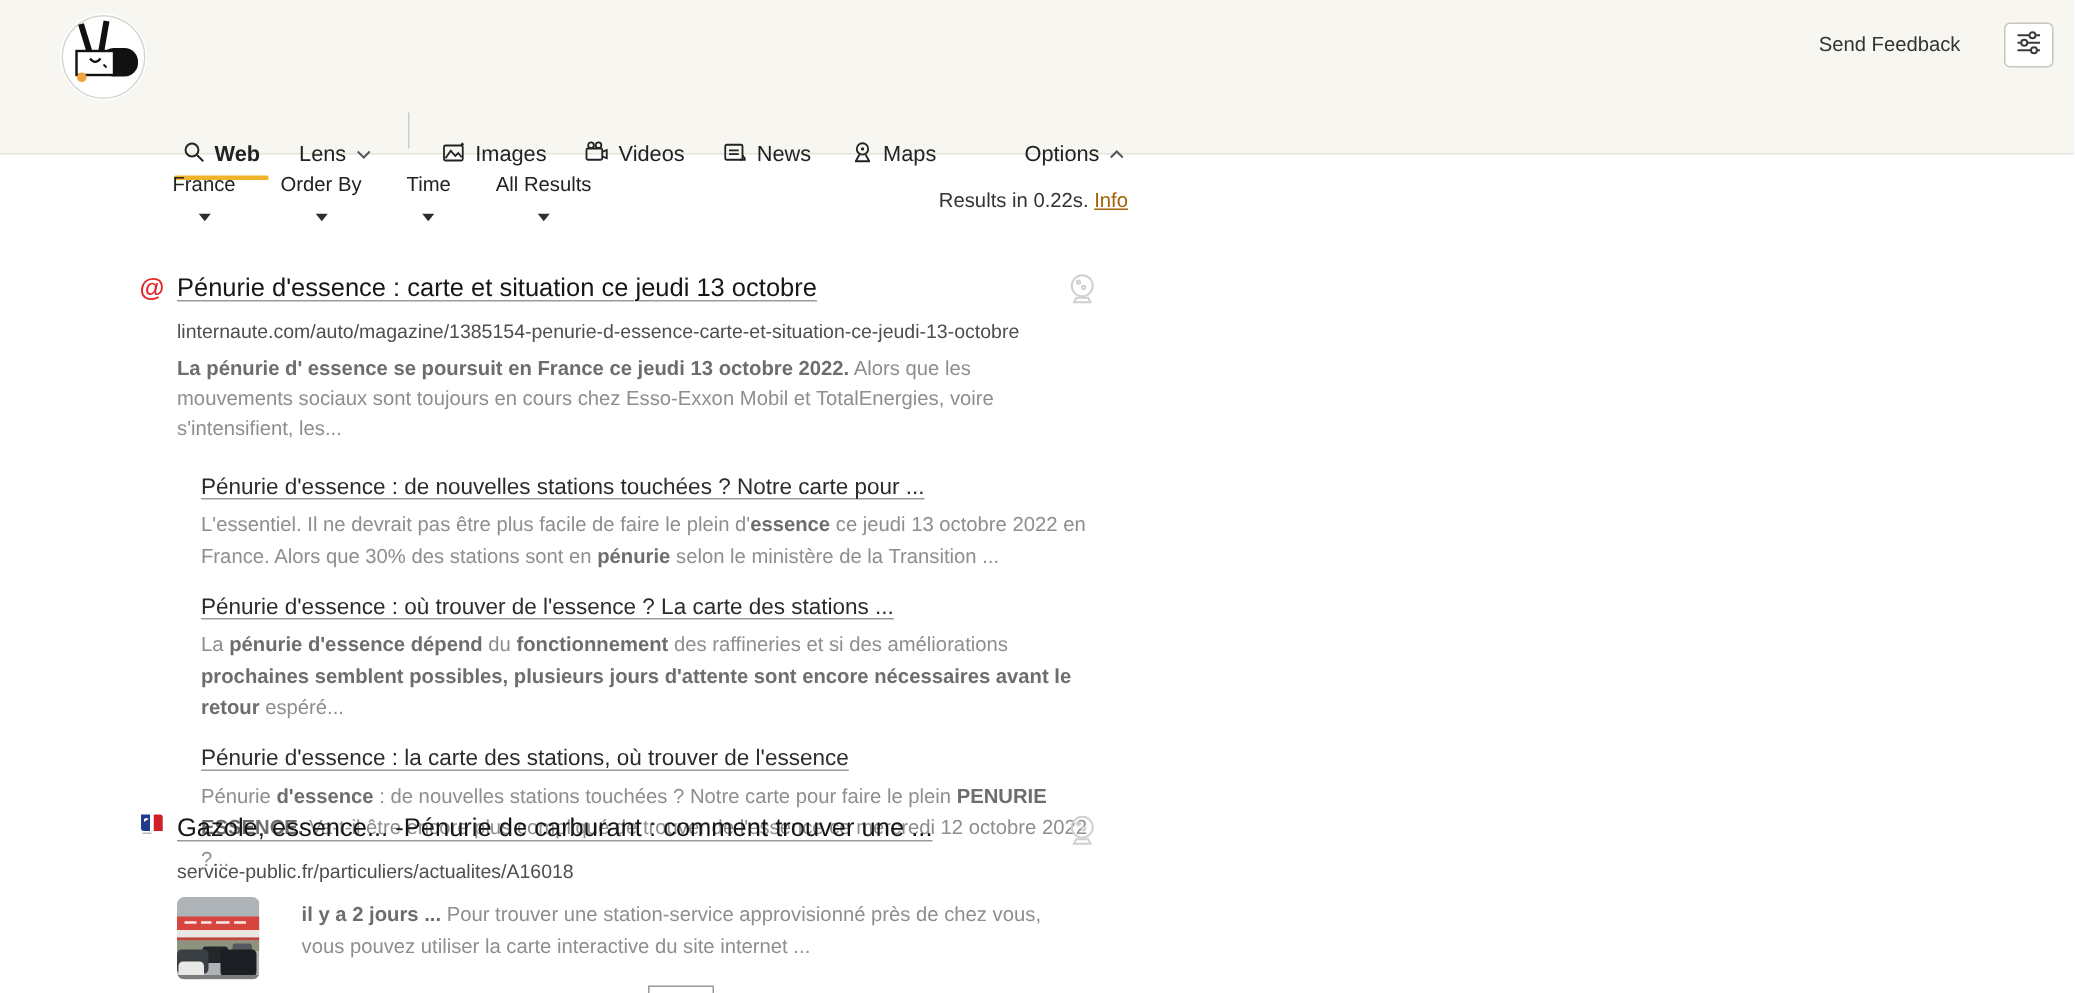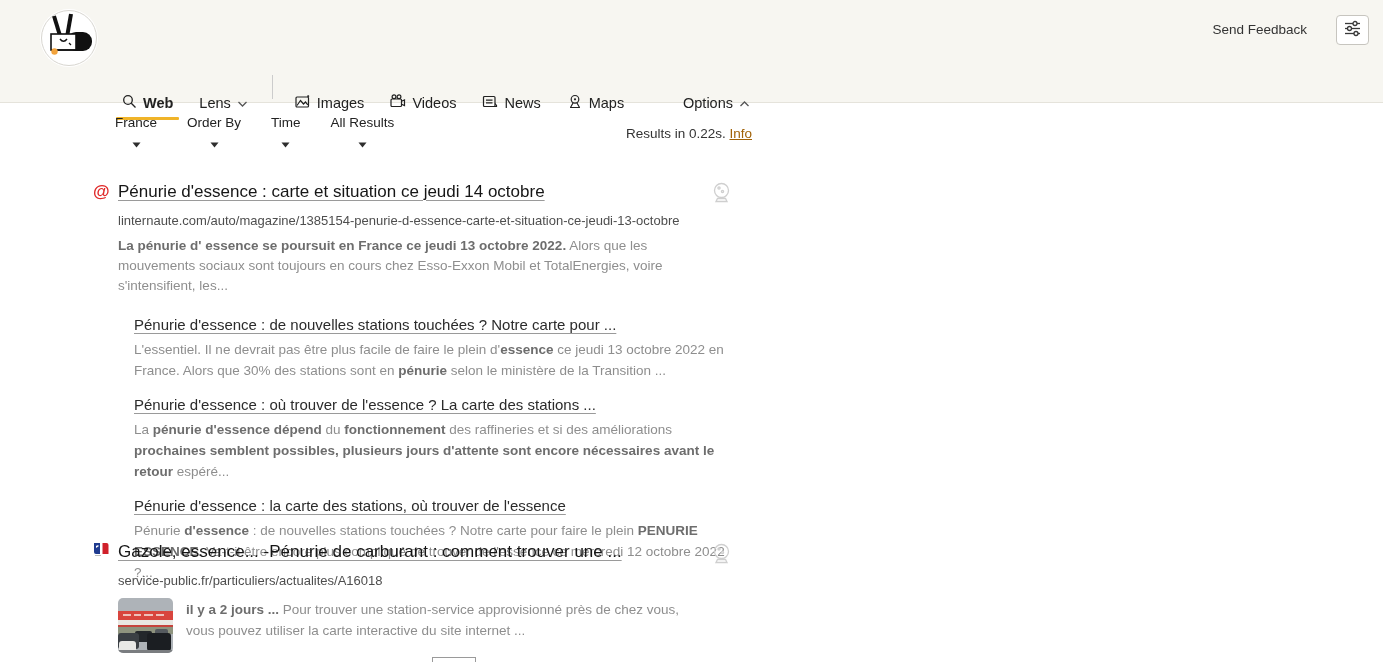--- a/index.html
+++ b/index.html
@@ -60,21 +60,21 @@
   .sublink { margin-bottom:14px; }
   .sublink-title { font-size:15px; color:#2b2b2b; line-height:19px; display:inline-block;
                    text-decoration:underline; text-decoration-color:#9a9a9a;
                    text-decoration-thickness:1px; text-underline-offset:3px; cursor:pointer; }
   .sublink-snippet { margin-top:5px; width:600px; line-height:21px; }
 
   .archive-icon { position:absolute; cursor:pointer; }
   .a1 { left:711px; top:182px; }
   .a2 { left:711px; top:543px; }
 
-  .result2-body { display:flex; gap:13px; margin:10px 0 0 25px; }
+  .result2-body { display:flex; gap:28px; margin:10px 0 0 25px; }
   .thumb { width:55px; height:55px; border-radius:5px; overflow:hidden; flex-shrink:0; cursor:pointer; }
   .result2-snippet { width:520px; line-height:21px; padding-top:1px; }
 
   .more-box { position:absolute; left:432px; top:657px; width:44px; height:12px;
               border:1px solid #9a9a9a; background:#fff; cursor:pointer; }
 </style>
 </head>
 <body>
 
 <div class="page">
@@ -227,21 +227,21 @@
     <div class="results-meta">
       <span>Results in 0.22s. </span><span class="info-link">Info</span>
     </div>
   </div>
 
   <div class="result" style="top:181px;">
     <div class="result-head">
       <span class="favicon">
         <span class="at-glyph">@</span>
       </span>
-      <a class="result-title">Pénurie d'essence : carte et situation ce jeudi 14 octobre</a>
+      <a class="result-title">Pénurie d'essence : carte et situation ce jeudi 13 octobre</a>
     </div>
     <div class="result-url">linternaute.com/auto/magazine/1385154-penurie-d-essence-carte-et-situation-ce-jeudi-13-octobre</div>
     <div class="snippet result-snippet"><b>La pénurie d' essence se poursuit en France ce jeudi 13 octobre 2022.</b><span> Alors que les mouvements sociaux sont toujours en cours chez Esso-Exxon Mobil et TotalEnergies, voire s'intensifient, les...</span></div>
 
     <div class="sublinks">
       <div class="sublink">
         <a class="sublink-title">Pénurie d'essence : de nouvelles stations touchées ? Notre carte pour ...</a>
         <div class="snippet sublink-snippet"><span>L'essentiel. Il ne devrait pas être plus facile de faire le plein d'</span><b>essence</b><span> ce jeudi 13 octobre 2022 en France. Alors que 30% des stations sont en </span><b>pénurie</b><span> selon le ministère de la Transition ...</span></div>
       </div>
       <div class="sublink">

